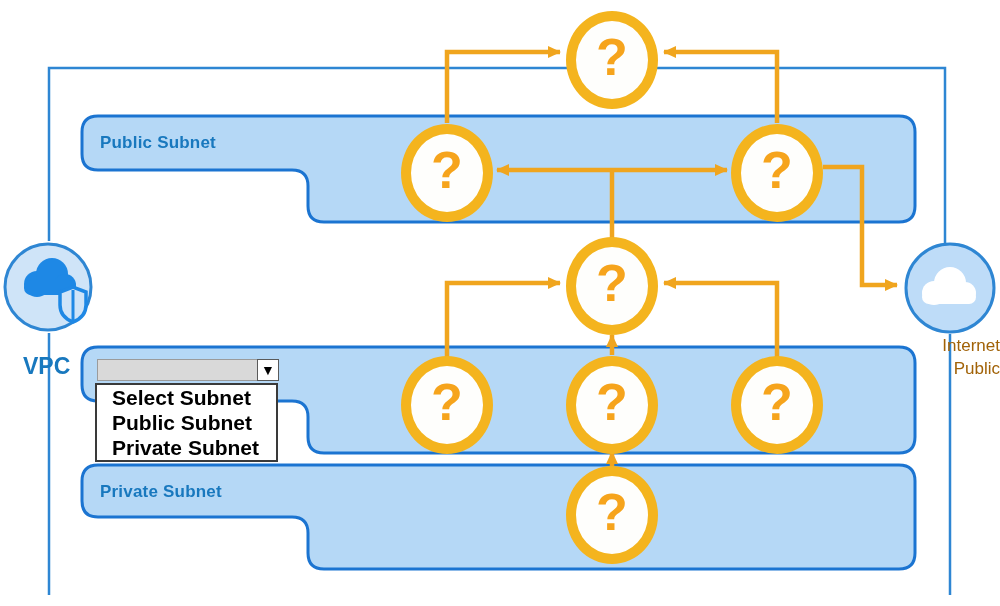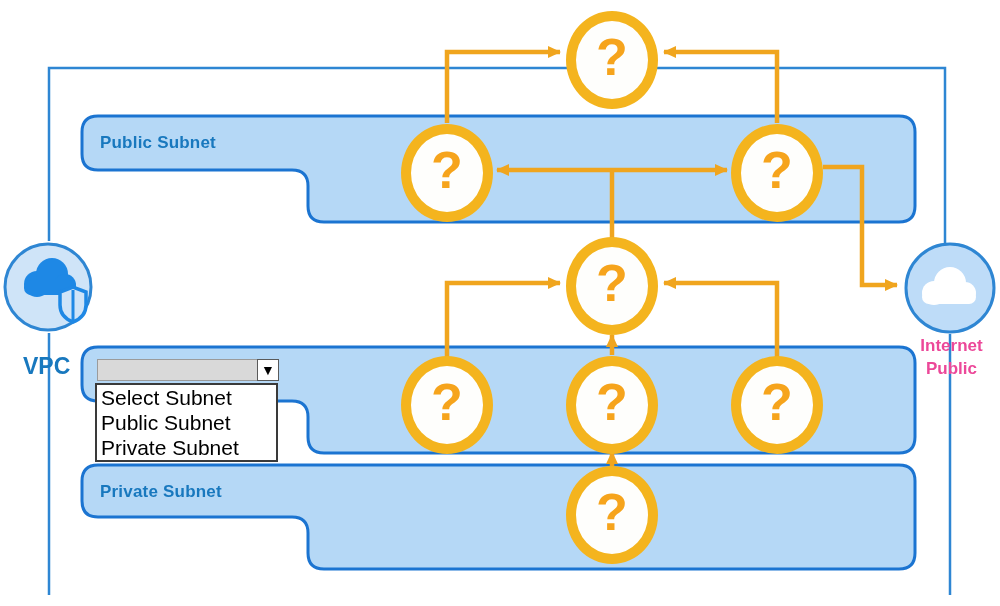--- a/index.html
+++ b/index.html
@@ -25,44 +25,44 @@
   .band-label {
     position:absolute; z-index:4;
     font-weight:bold; font-size:17px; color:#1878BE; letter-spacing:0.2px;
   }
   .vpc-label {
     position:absolute; z-index:4; left:23px; top:341px;
     font-weight:bold; font-size:23px; color:#1878BE;margin-top:12px;
   }
   .igw-label {
     position:absolute; z-index:4; left:903px; top:334px; width:97px;
-    text-align:center; font-weight:bold; font-size:17px;
-    line-height:23px; color:#ec4899;
+    text-align:right; font-weight:normal; font-size:17px;
+    line-height:23px; color:#a16207;
   }
 
   
   .dd-field {
     position:absolute; z-index:6; left:97px; top:359px;
     width:159px; height:20px;
     background:#D9D9D9; border:1px solid #9B9B9B;
   }
   .dd-btn {
     position:absolute; z-index:6; left:257px; top:359px;
     width:20px; height:20px;
     background:#FFFFFF; border:1px solid #5A5A5A;
     display:flex; align-items:center; justify-content:center;
     font-size:14px; color:#000; cursor:default; line-height:1;
   }
   .dd-list {
     position:absolute; z-index:6; left:95px; top:383px;
     width:179px; background:#FFFFFF; border:2px solid #3A3A3A;
   }
   .dd-item {
-    height:25px; line-height:25px; padding-left:4px;
-    font-size:21px; color:#000000; white-space:nowrap; overflow:hidden;
+    height:25px; line-height:25px; padding-left:15px;
+    font-size:21px; color:#000000; white-space:nowrap; overflow:hidden;font-weight:bold;
   }
 </style>
 </head>
 <body>
 
 <div class="stage">
 
   <svg class="bg" width="1000" height="606" viewBox="0 0 1000 606">
     <defs>
       <marker id="ah" markerWidth="16" markerHeight="14" refX="12" refY="6" orient="auto-start-reverse" markerUnits="userSpaceOnUse">

